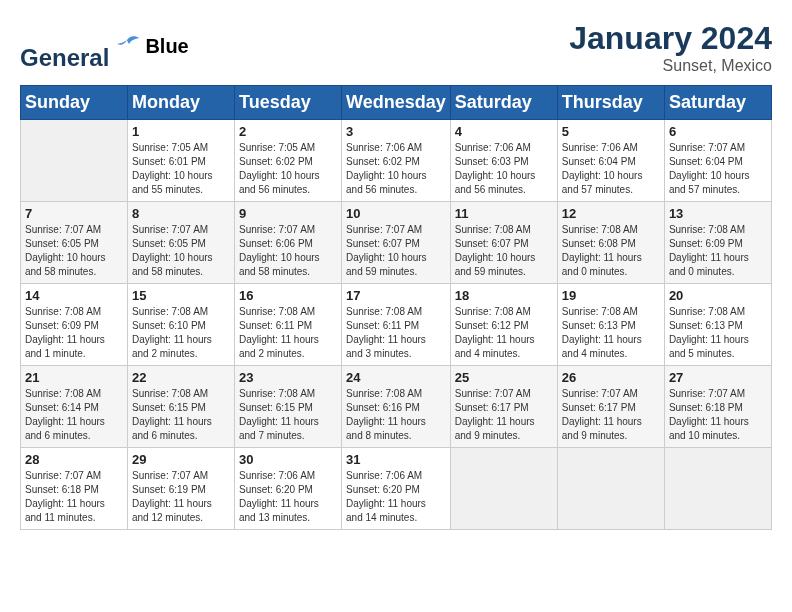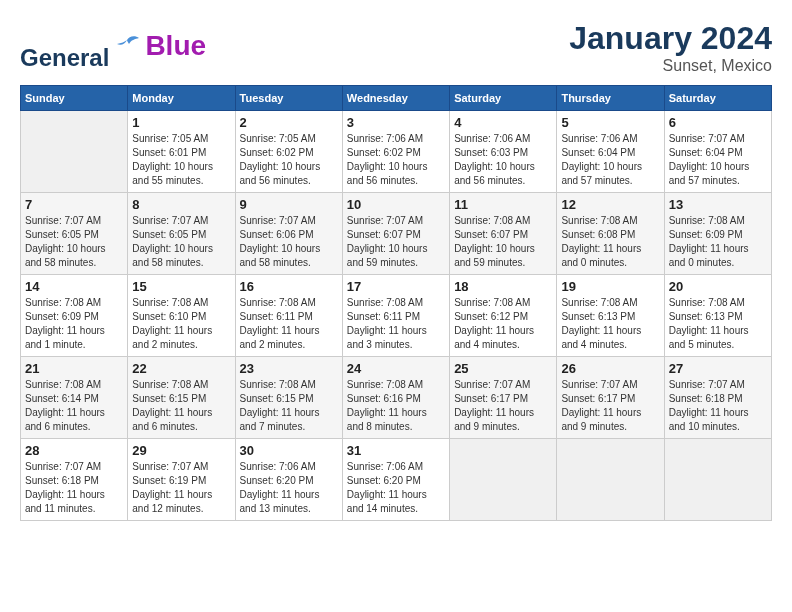--- a/index.html
+++ b/index.html
@@ -36,21 +36,21 @@
     table {
       width: 100%;
       border-collapse: collapse;
       font-size: 11px;
     }
     thead th {
       background-color: #2563a8;
       color: white;
       padding: 6px 4px;
       text-align: left;
-      font-size: 11px;
+      font-size: 18px;
       border: 1px solid #1a4a8a;
     }
     tbody td {
       border: 1px solid #ccc;
       vertical-align: top;
       padding: 4px;
       height: 80px;
       width: 14.28%;
     }
     tbody tr:nth-child(even) td {
@@ -79,21 +79,21 @@
 <body>
 
 <div class="header-area">
   <div class="logo">
     <div style="display:flex; align-items:center; gap:4px;">
       <span style="font-size:24px; font-weight:bold; color:#1a3a5c;margin-top:24px;">General</span>
       <svg width="28" height="28" viewBox="0 0 28 28">
         <path d="M14 8 C16 4, 22 3, 26 6 C22 7, 18 8, 16 12 C15 10, 14 9, 14 8Z" fill="#4a90d9"></path>
         <path d="M14 8 C12 12, 8 14, 4 12 C8 11, 12 10, 14 8Z" fill="#4a90d9"></path>
       </svg>
-      <span style="font-size:28px; font-weight:bold; color:#a21caf;">Blue</span>
+      <span style="font-size:20px; font-weight:bold; color:#000000;">Blue</span>
     </div>
   </div>
   <div class="title-area">
     <div class="month-title">January 2024</div>
     <div class="location">Sunset, Mexico</div>
   </div>
 </div>
 
 <table>
   <thead>

